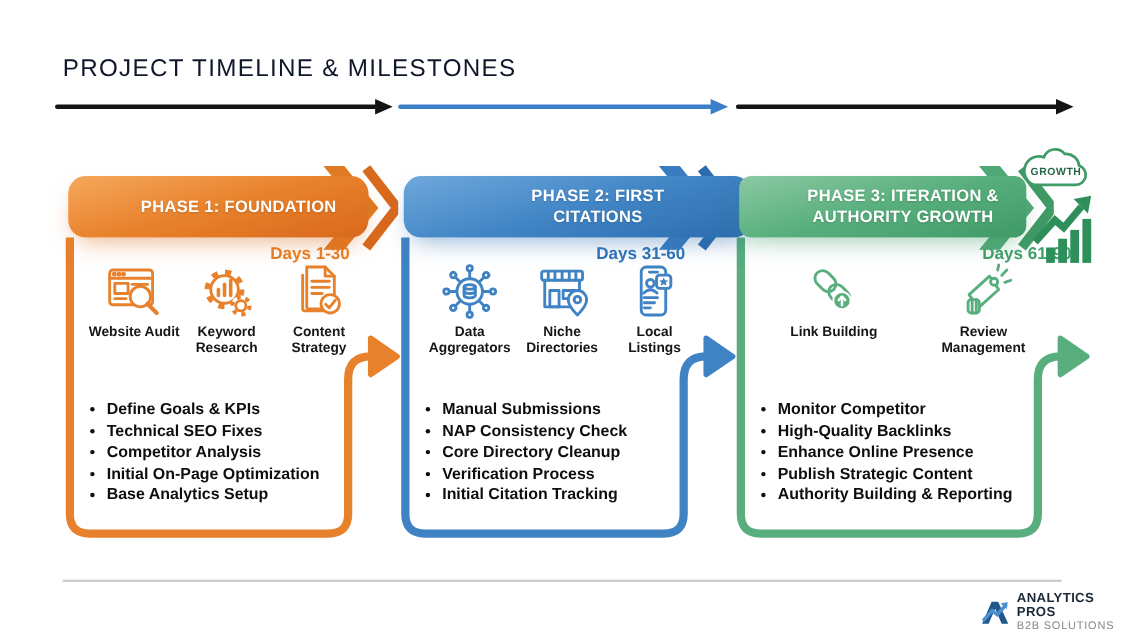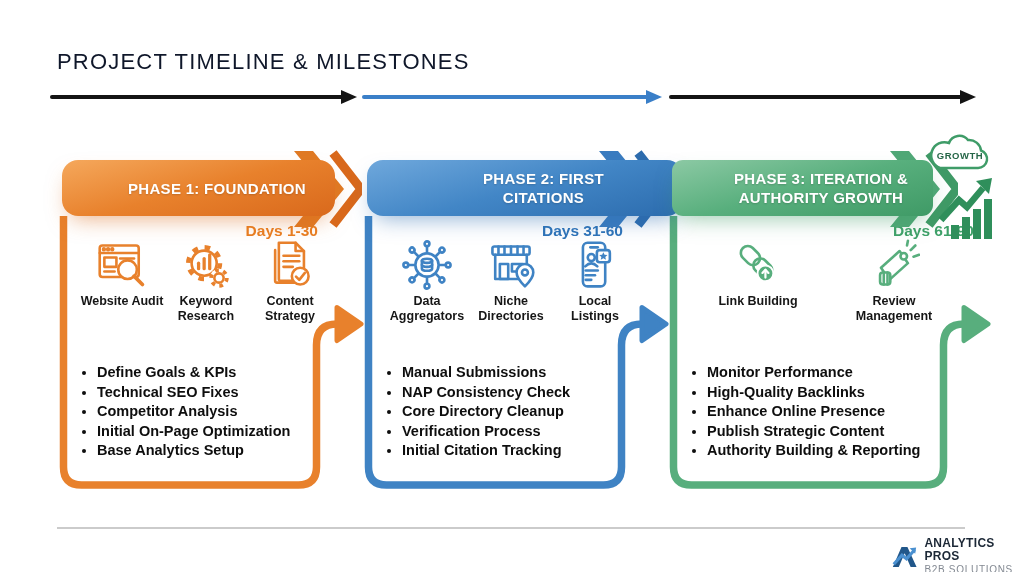--- a/index.html
+++ b/index.html
@@ -309,21 +309,21 @@
             <line x1="21" y1="36" x2="21" y2="49"></line>
           <line x1="46" y1="12" x2="51" y2="7"></line>
             <line x1="49" y1="19" x2="55" y2="17"></line>
             <line x1="42" y1="7" x2="43" y2="2"></line>
         </svg>
         <div class="icon-label">Review Management</div>
       </div>
     </div>
 
     <ul class="bullets">
-      <li>Monitor Performance</li>
+      <li>Monitor Competitor</li>
       <li>High-Quality Backlinks</li>
       <li>Enhance Online Presence</li>
       <li>Publish Strategic Content</li>
       <li>Authority Building &amp; Reporting</li>
     </ul>
 
     <svg class="outline" width="330" height="312" viewBox="0 0 330 312">
       <path d="M5.5 21 V272 Q5.5 290 23.5 290 H257.5 Q275.5 290 275.5 272 V150 Q275.5 129 296 129 H297"></path>
       <polygon points="296,112.5 320,129 296,145.5"></polygon>
     </svg>

